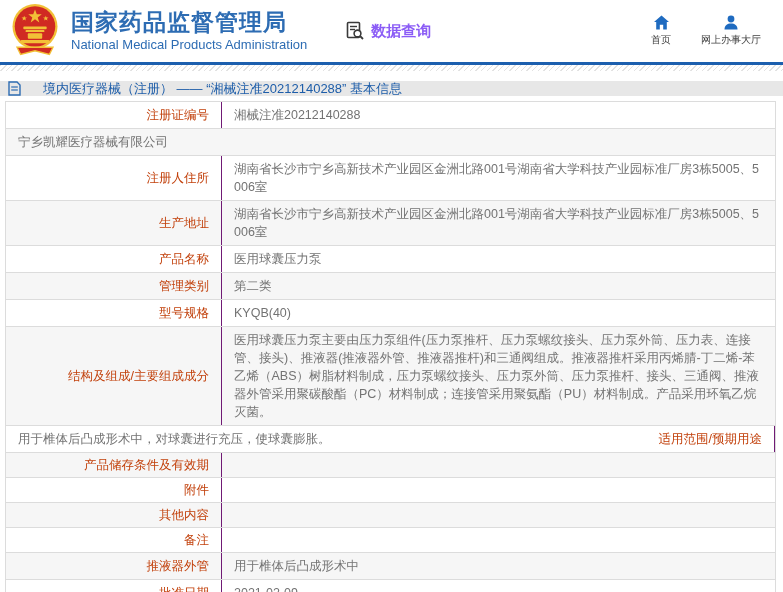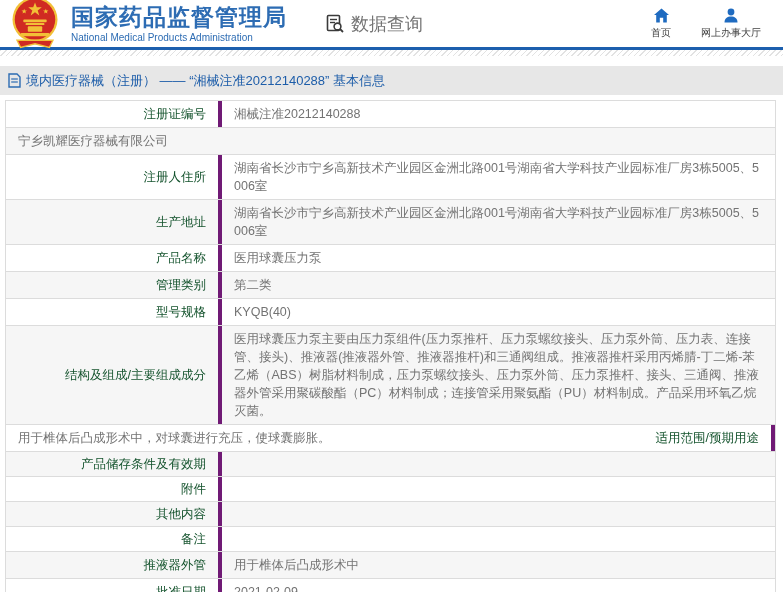--- a/index.html
+++ b/index.html
@@ -1,56 +1,56 @@
 <!DOCTYPE html>
 <html><head>
 <meta charset="utf-8">
 <style>
   * { margin:0; padding:0; box-sizing:border-box; }
   html,body { width:783px; height:592px; background:#fff; overflow:hidden;
     font-family:"Liberation Sans","DejaVu Sans",sans-serif; }
 
   
-  .header { display:flex; align-items:center; height:50px;
+  .header { display:flex; align-items:center; height:65px;
     border-bottom:3px solid #1c5fae; padding:0 16px 0 8px; background:#fff; }
   .brand { display:flex; align-items:center; gap:9px; }
   .emblem { width:54px; height:58px; flex:0 0 auto; }
   .brand-text { display:flex; flex-direction:column; line-height:1.15; }
   .brand-cn { font-size:23px; font-weight:bold; color:#2d6cb3; letter-spacing:1px; }
-  .brand-en { font-size:10px; color:#2d6cb3; margin-top:2px; }
+  .brand-en { font-size:13px; color:#2d6cb3; margin-top:2px; }
   .dataquery { display:flex; align-items:center; gap:6px; margin-left:38px;
-    color:#737373; font-size:18px; font-weight:normal; cursor:pointer; }
+    color:#8b5cf6; font-size:15px; font-weight:bold; cursor:pointer; }
   .spacer { flex:1; }
   .nav { display:flex; gap:30px; margin-right:6px; }
   .nav-item { display:flex; flex-direction:column; align-items:center; gap:3px;
     font-size:10px; color:#444; cursor:pointer; }
 
   
   .hatch { height:6px; background:repeating-linear-gradient(135deg,
       #e2e2e2 0 1px, #ffffff 1px 4px); }
   .gap-white { height:10px; background:#fff; }
 
   
-  .titlebar { height:29px; background:#e7e7e7; display:flex; align-items:center;
-    padding:0 8px; gap:5px; }
+  .titlebar { height:15px; background:#e7e7e7; display:flex; align-items:center;
+    padding:0 8px; gap:22px; }
   .titlebar-text { font-size:13px; color:#1d5da9; }
 
   .pre-table-gap { height:5px; }
 
   
   .table { margin:0 7px 0 5px; border:1px solid #dcdcdc;
     border-bottom:3px solid #cccccc; }
   .row { display:flex; align-items:stretch; border-bottom:1px solid #dcdcdc;
     background:#fff; }
   .row:last-child { border-bottom:none; }
   .row.alt { background:#f6f6f6; }
   .cell { padding:3px 12px; font-size:12.5px; line-height:18px;
     display:flex; align-items:center; }
   .cell.label { width:216px; flex:0 0 auto; justify-content:flex-end;
-    text-align:left; color:#14532d; border-right:4px solid #701a75; gap:3px; }
+    text-align:left; color:#c2410c; border-right:1px solid #701a75; gap:3px; }
   .cell.value { flex:1; color:#737373; text-align:left;
     word-break:break-all; display:block; padding-top:4px; padding-bottom:4px; }
 </style>
 </head>
 <body>
 
 <div class="header">
   <div class="brand">
     <svg class="emblem" viewBox="0 0 60 64">
       <circle cx="30" cy="27" r="25" fill="#f2c037"></circle>

